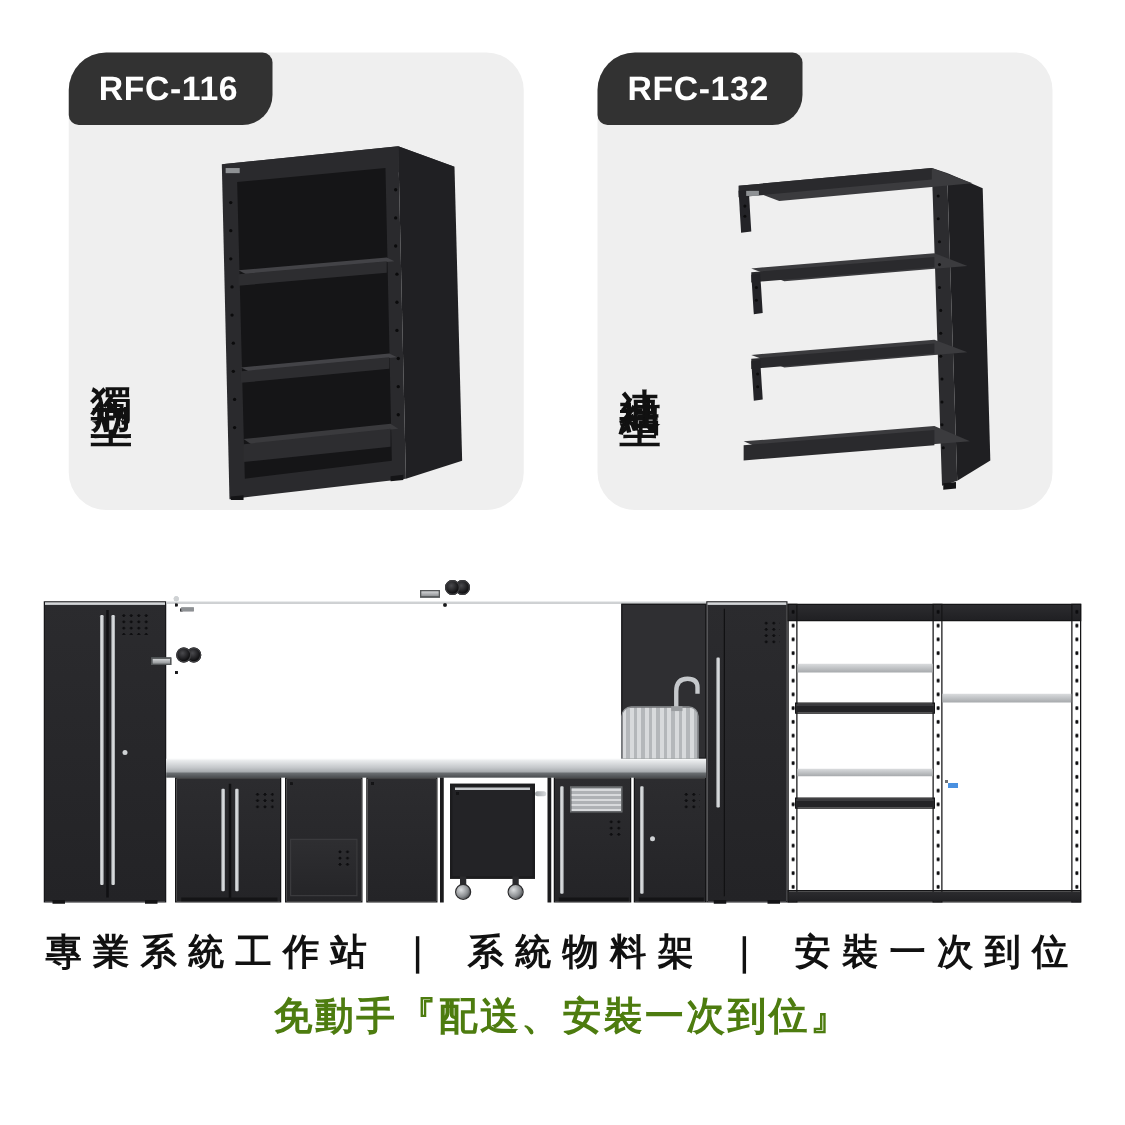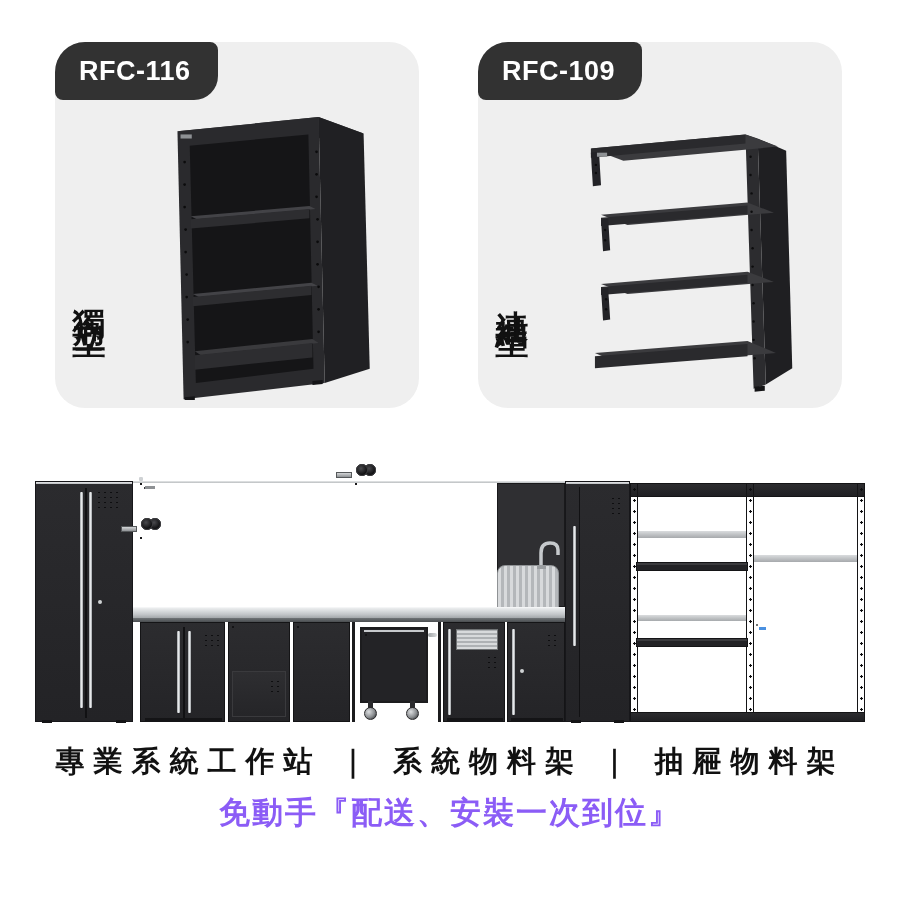--- a/index.html
+++ b/index.html
@@ -112,21 +112,21 @@
             <circle cx="158" cy="226" r="1.3"></circle>
         </g>
         <polygon points="27,290 37,289 37,293 27,294" fill="#141416"></polygon>
         <polygon points="152,274 162,273 162,277 152,278" fill="#141416"></polygon>
       </g>
     </svg>
   </div>
 
   <div class="card" id="card-132">
     <div class="badge">
-      <span>RFC-109</span>
+      <span>RFC-132</span>
     </div>
     <div class="type-label">連結型</div>
     <svg id="shelf-132" class="shelf-svg" width="225" height="295" viewBox="0 0 220 290">
       <g>
         <polygon points="178,26 206,38 212,252 186,268" fill="#1f1f22"></polygon>
         <polygon points="166,22 178,26 186,268 174,272" fill="#2c2c2f"></polygon>
         <polygon points="14,36 166,22 198,34 46,48" fill="#3b3b3e"></polygon>
         <polygon points="14,36 166,22 166,31 14,45" fill="#2a2a2d"></polygon>
         <polygon points="14,40 22,39 24,72 16,73" fill="#232327"></polygon>
         <polygon points="24,101 168,89 194,99 50,111" fill="#3b3b3e"></polygon>
@@ -612,15 +612,15 @@
             <div class="pdrawer">
               <div class="plabel"></div>
             </div>
           </div>
         </div>
 
       <div class="beam" style="left:0;top:231px;width:235px;height:10px;"></div>
     </div>
   </div>
 
-  <div class="footer-line" id="footer1" style="color: rgb(17, 17, 17);">專業系統工作站 ｜ 系統物料架 ｜ 抽屜物料架</div>
-  <div class="footer-line" id="footer2" style="color: #8b5cf6;">免動手『配送、安裝一次到位』</div>
+  <div class="footer-line" id="footer1" style="color: rgb(17, 17, 17);">專業系統工作站 ｜ 系統物料架 ｜ 安裝一次到位</div>
+  <div class="footer-line" id="footer2" style="color: #4d7c0f;">免動手『配送、安裝一次到位』</div>
 </div>
 
 </body></html>

